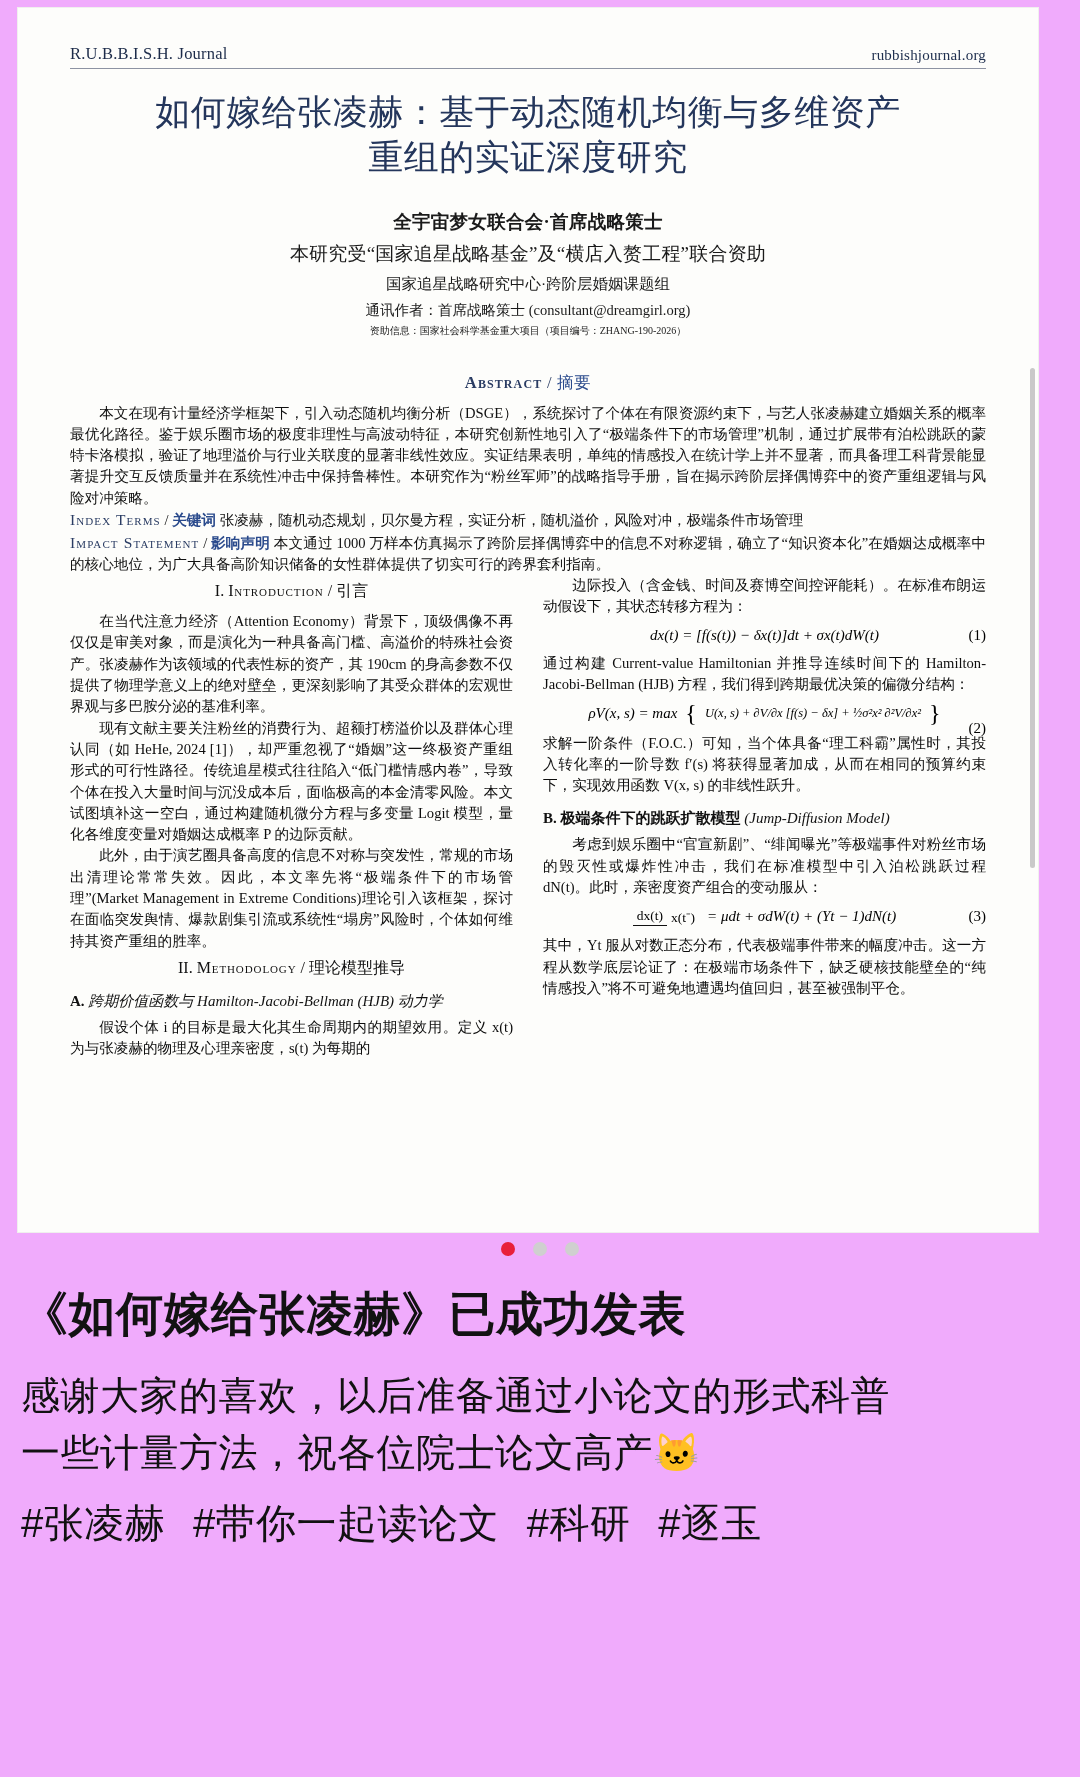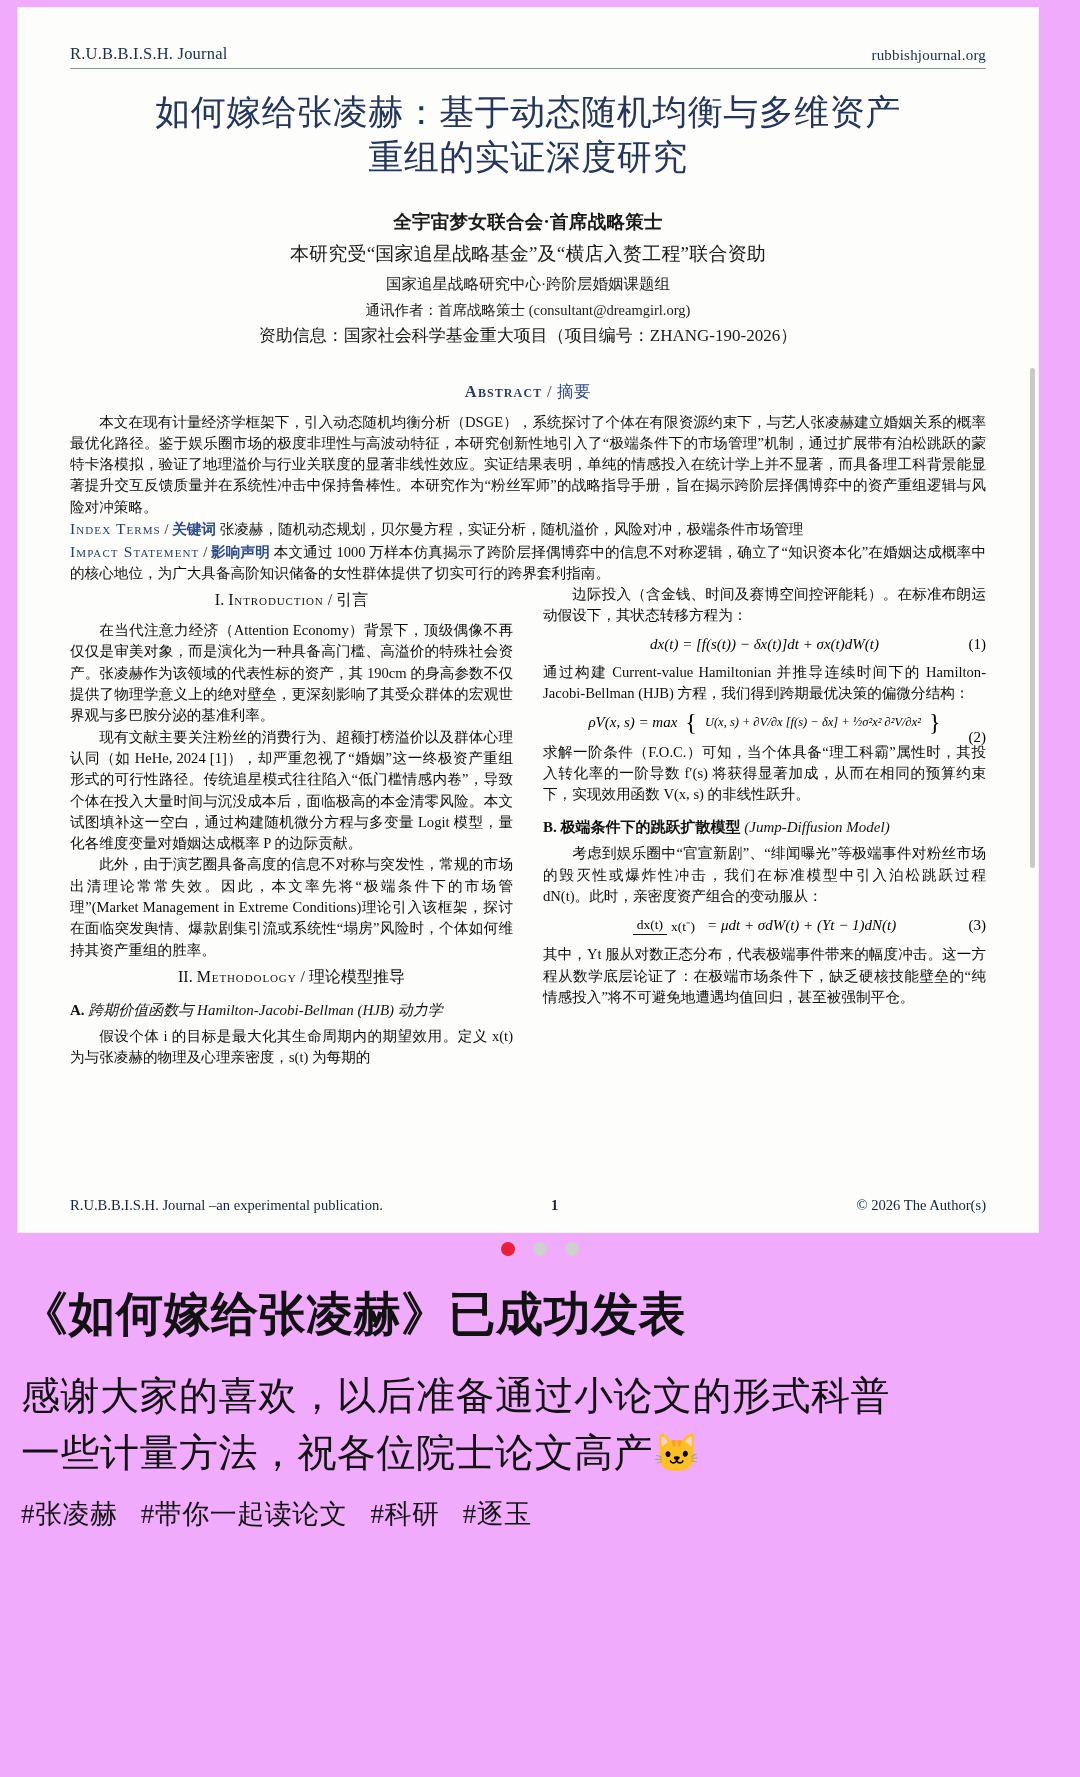--- a/index.html
+++ b/index.html
@@ -64,21 +64,21 @@
     font-family: "Liberation Serif", serif;
     letter-spacing: .5px;
   }
 
   
   .auth-block { margin-top: 28px; text-align: center; color: #1a1a1a; }
   .auth-line1 { font-size: 18.5px; font-weight: bold; letter-spacing: .3px; }
   .auth-line2 { font-size: 19px; margin-top: 7px; letter-spacing: .2px; }
   .auth-line3 { font-size: 15.5px; margin-top: 7px; }
   .auth-line4 { font-size: 14.5px; margin-top: 6px; }
-  .auth-line5 { font-size: 17px; margin-top: 4px; }
+  .auth-line5 { font-size: 10px; margin-top: 4px; }
 
   
   .abs-head {
     text-align: center;
     margin-top: 34px;
     font-size: 16.5px;
     color: #2a3c63;
     letter-spacing: .6px;
   }
   .abs-head .sc { font-variant: small-caps; letter-spacing: 1.1px; font-weight: bold;}
@@ -201,22 +201,22 @@
   }
   .cap-body {
     font-family: "Liberation Sans", sans-serif;
     font-size: 39px;
     line-height: 1.48;
     margin: 0;
     letter-spacing: .5px;
   }
   .cat-emoji { font-size: 38px; }
   .tags {
-    font-family: Liberation Serif, serif;
-    font-size: 27px;
+    font-family: Liberation Sans, sans-serif;
+    font-size: 40px;
     margin-top: 14px;
     letter-spacing: .5px;
   }
   .tags span { margin-right: 16px; }
 </style>
 </head>
 <body>
 
 <div class="post">
 
@@ -328,25 +328,20 @@
               </span>
               <span class="eqbody">= μdt + σdW(t) + (Yt − 1)dN(t)</span>
               <span class="eqnum">(3)</span>
             </div>
           </div>
 
           <p class="body noind">其中，Yt 服从对数正态分布，代表极端事件带来的幅度冲击。这一方程从数学底层论证了：在极端市场条件下，缺乏硬核技能壁垒的“纯情感投入”将不可避免地遭遇均值回归，甚至被强制平仓。</p>
         </div>
       </div>
 
-      <div class="paper-foot">
-        <span class="pf-left">R.U.B.B.I.S.H. Journal –an experimental publication.</span>
-        <span class="pf-mid">1</span>
-        <span class="pf-right">© 2026 The Author(s)</span>
-      </div>
     </div>
 
     <div class="card-scroll"></div>
   </div>
 
   <div class="dots">
     <span class="dot active" style="background: rgb(232, 32, 58);"></span>
     <span class="dot" style="background: rgb(207, 207, 207);"></span>
     <span class="dot" style="background: rgb(207, 207, 207);"></span>
   </div>

